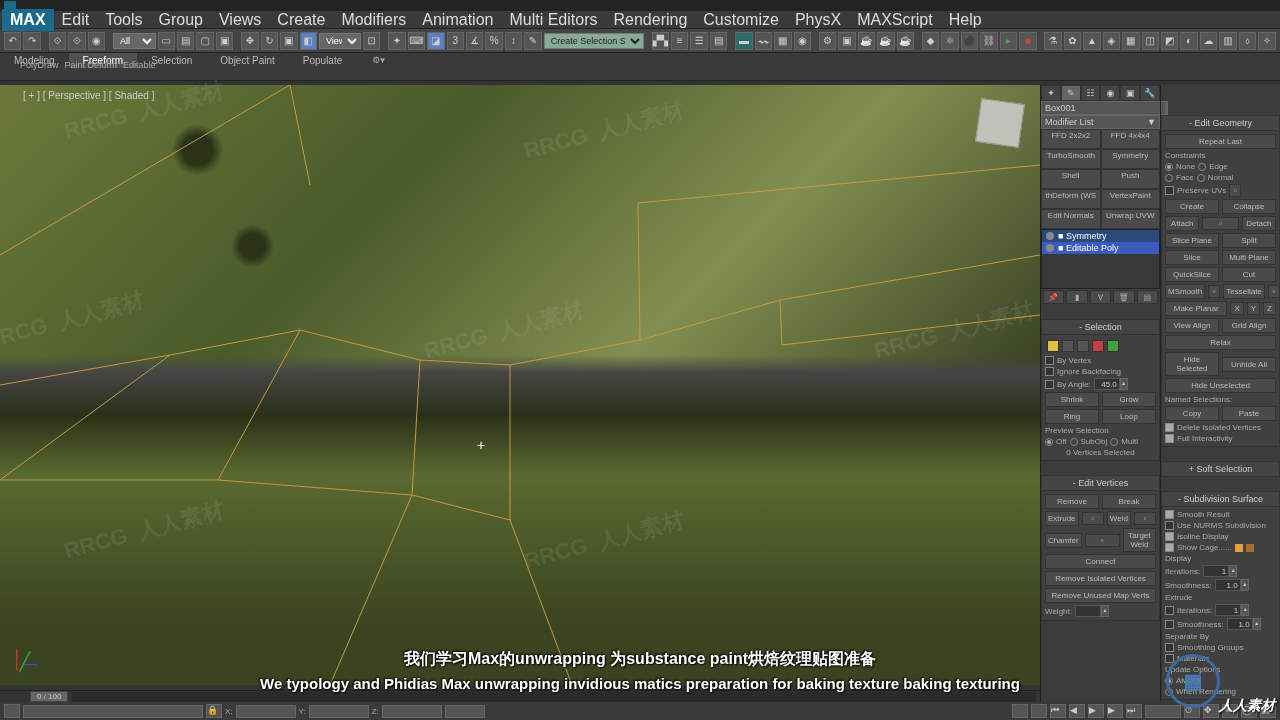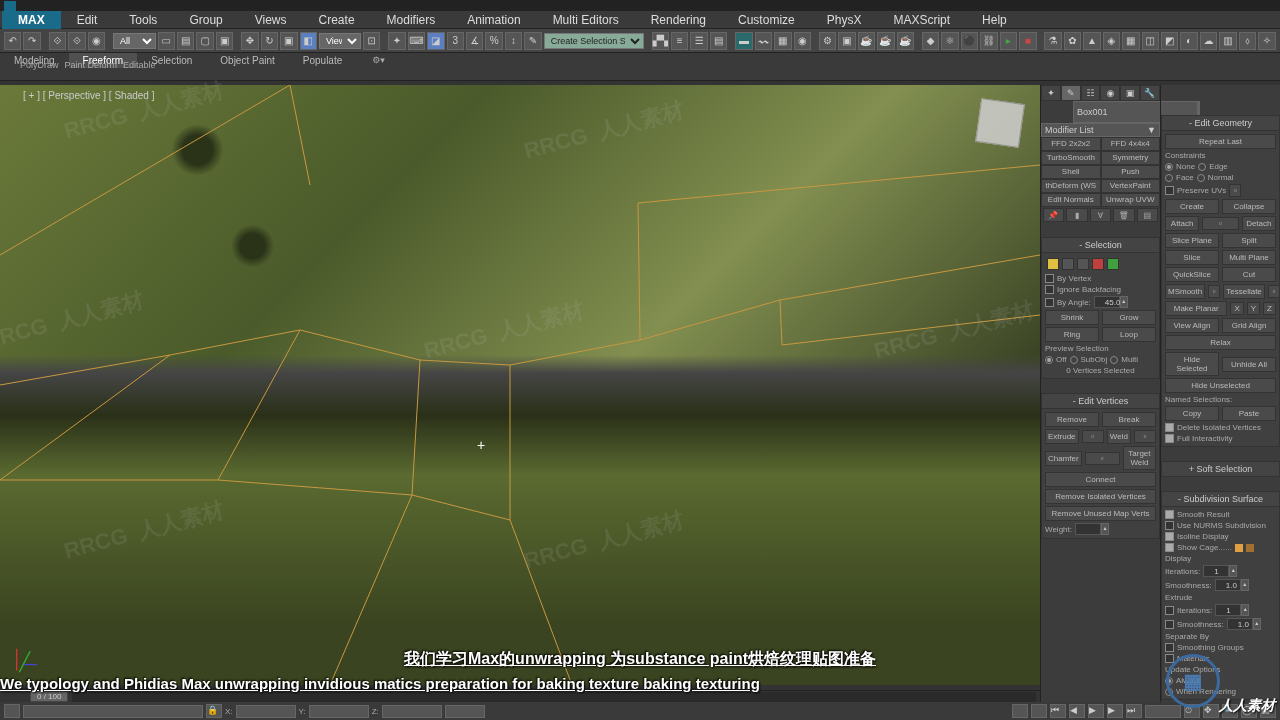--- a/index.html
+++ b/index.html
@@ -4,21 +4,21 @@
 <style>
 * { margin: 0; padding: 0; box-sizing: border-box; font-family: Arial, sans-serif; }
 body { background: #333; color: #ccc; font-size: 9px; width: 1280px; height: 720px; overflow: hidden; position: relative; }
 
 
 .titlebar { height: 11px; background: #222; display: flex; align-items: center; padding: 0 4px; }
 .titlebar-icon { width: 12px; height: 10px; background: #1a6a8a; margin-right: 4px; }
 
 
 .menubar { height: 18px; background: #3a3a3a; display: flex; align-items: center; padding: 0 2px; gap: 0; border-bottom: 1px solid #222; }
-.menu-item { padding: 2px 16px; cursor: pointer; color: #ddd; font-size: 12px; }
+.menu-item { padding: 2px 8px; cursor: pointer; color: #ddd; font-size: 16px; }
 
 
 .toolbar { height: 24px; background: #444; display: flex; align-items: center; padding: 0 4px; gap: 2px; border-bottom: 1px solid #222; }
 .tbtn { width: 18px; height: 18px; background: #555; border: 1px solid #666; display: flex; align-items: center; justify-content: center; cursor: pointer; font-size: 10px; color: #ccc; }
 .tbtn.accent { background: #5b7fc0; }
 .tbtn.teal { background: #2a6a6a; }
 .tbtn.green { color: #4a4; }
 .tbtn.red { color: #c44; }
 .tsep { width: 4px; }
 .tselect { height: 16px; background: #666; border: 1px solid #777; font-size: 9px; color: #fff; padding: 0 2px; }
@@ -42,25 +42,25 @@
 .cursor-cross { position: absolute; top: 352px; left: 477px; color: #fff; font-size: 14px; }
 .viewcube { position: absolute; top: 16px; right: 18px; width: 44px; height: 44px; background: #d0d0d0; transform: rotate(8deg); border: 1px solid #999; opacity: 0.85; }
 .axis-widget { position: absolute; bottom: 15px; left: 12px; font-size: 18px; }
 
 
 .right-panels { position: absolute; top: 85px; right: 0; width: 240px; height: 620px; display: flex; background: #3c3c3c; }
 .panel-col { width: 120px; display: flex; flex-direction: column; gap: 0; border-left: 1px solid #222; }
 .panel-tabs { height: 16px; display: flex; background: #333; }
 .ptab { flex: 1; height: 16px; background: #444; border: 1px solid #333; display: flex; align-items: center; justify-content: center; font-size: 9px; cursor: pointer; }
 .ptab.active { background: #666; }
-.name-row { display: flex; height: 22px; padding-left: 32px; }
+.name-row { display: flex; height: 14px; }
 .name-field { flex: 1; background: #555; border: 1px solid #666; font-size: 9px; color: #ccc; padding: 1px 3px; }
 .color-box { width: 14px; background: #5aa04a; border: 1px solid #666; }
 .dropdown { height: 14px; background: #555; border: 1px solid #666; font-size: 9px; color: #ccc; display: flex; align-items: center; justify-content: space-between; padding: 0 3px; }
-.mod-row { display: flex; height: 14px; }
+.mod-row { display: flex; height: 20px; }
 .mod-btn { flex: 1; background: #4a4a4a; border: 1px solid #333; font-size: 8px; color: #bbb; text-align: center; line-height: 12px; cursor: pointer; }
 .mod-stack { height: 60px; background: #383838; border: 1px solid #222; font-size: 9px; overflow: hidden; }
 .stack-item { padding: 1px 4px; display: flex; align-items: center; gap: 4px; color: #ccc; }
 .stack-item.hl-blue { background: #2a4a7a; color: #fff; }
 .stack-item.hl-blue2 { background: #3a5ac0; color: #fff; }
 .stack-eye { width: 8px; height: 8px; background: #888; border-radius: 50%; }
 .small-bar { height: 16px; display: flex; gap: 2px; padding: 1px 2px; }
 .sbtn { flex: 1; background: #4a4a4a; border: 1px solid #333; font-size: 8px; display: flex; align-items: center; justify-content: center; color: #aaa; }
 
 .rollout { margin-top: 14px; }
@@ -70,32 +70,32 @@
 .rollout-body { background: #404040; border: 1px solid #333; border-top: none; padding: 3px; display: flex; flex-direction: column; gap: 2px; font-size: 8px; }
 .row { display: flex; align-items: center; gap: 3px; }
 .row.split > * { flex: 1; }
 .chk { width: 9px; height: 9px; border: 1px solid #888; background: #333; display: inline-block; }
 .chk.on { background: #aaa; }
 .rad { width: 8px; height: 8px; border: 1px solid #888; border-radius: 50%; display: inline-block; }
 .rad.on::after { content: ''; display: block; width: 4px; height: 4px; background: #aaa; border-radius: 50%; margin: 1px; }
 .pbtn { background: #4a4a4a; border: 1px solid #333; font-size: 8px; text-align: center; padding: 2px 2px; color: #bbb; cursor: pointer; line-height: 9px; }
 .pbtn.tiny { padding: 1px 3px; min-width: 12px; }
 .spin { display: flex; }
-.spin-val { width: 26px; background: #333; border: 1px solid #555; color: #ccc; text-align: right; padding: 0 10px; font-size: 8px; height: 12px; line-height: 11px; }
+.spin-val { width: 26px; background: #333; border: 1px solid #555; color: #ccc; text-align: right; padding: 0 2px; font-size: 8px; height: 12px; line-height: 11px; }
 .spin-arrows { width: 8px; background: #555; border: 1px solid #666; height: 12px; font-size: 6px; text-align: center; }
 .lbl { color: #aaa; font-size: 8px; }
 .sel-icons { display: flex; gap: 3px; padding: 2px; }
 .sel-icon { width: 12px; height: 12px; border: 1px solid #333; }
 .swatch-yellow { background: #e0c040; }
 .swatch-red { background: #c04040; }
 .swatch-green { background: #40a040; }
 .swatch-gr { background: #555; }
 
 
-.subtitle { position: absolute; left: 50%; transform: translateX(-50%); text-align: left; font-weight: bold; text-shadow: 1px 1px 2px #000, -1px -1px 2px #000; z-index: 20; text-decoration: underline; }
+.subtitle { position: absolute; left: 50%; transform: translateX(-50%); text-align: center; font-weight: bold; text-shadow: 1px 1px 2px #000, -1px -1px 2px #000; z-index: 20; }
 .sub-cn { bottom: 50px; font-size: 16px; color: #fff; }
 .sub-en { bottom: 28px; font-size: 15px; color: #fff; width: 100%; }
 
 
 .watermark { position: absolute; font-size: 42px; font-weight: bold; color: rgba(200,200,200,0.12); transform: rotate(-15deg); pointer-events: none; z-index: 4; font-style: italic; }
 .watermark span { font-size: 22px; font-style: normal; }
 
 
 .timeline { position: absolute; bottom: 18px; left: 0; width: 1040px; height: 12px; background: #333; border-top: 1px solid #222; display: flex; align-items: center; }
 .time-slot { background: #666; border: 1px solid #444; padding: 0 6px; font-size: 8px; color: #ccc; margin-left: 30px; }
@@ -296,20 +296,30 @@
         </div>
         <div class="mod-row">
           <div class="mod-btn">thDeform (WS</div>
           <div class="mod-btn">VertexPaint</div>
         </div>
         <div class="mod-row">
           <div class="mod-btn">Edit Normals</div>
           <div class="mod-btn">Unwrap UVW</div>
         </div>
       </div>
+    <div class="mod-stack">
+        <div class="stack-item hl-blue">
+          <span class="stack-eye"></span>
+          <span>■ Symmetry</span>
+        </div>
+        <div class="stack-item hl-blue2">
+          <span class="stack-eye"></span>
+          <span>■ Editable Poly</span>
+        </div>
+      </div>
     <div class="small-bar">
       <div class="sbtn">📌</div>
       <div class="sbtn">▮</div>
       <div class="sbtn">∀</div>
       <div class="sbtn">🗑</div>
       <div class="sbtn">▤</div>
     </div>
 
     <div class="rollout">
       <div class="rollout-head">Selection</div>

